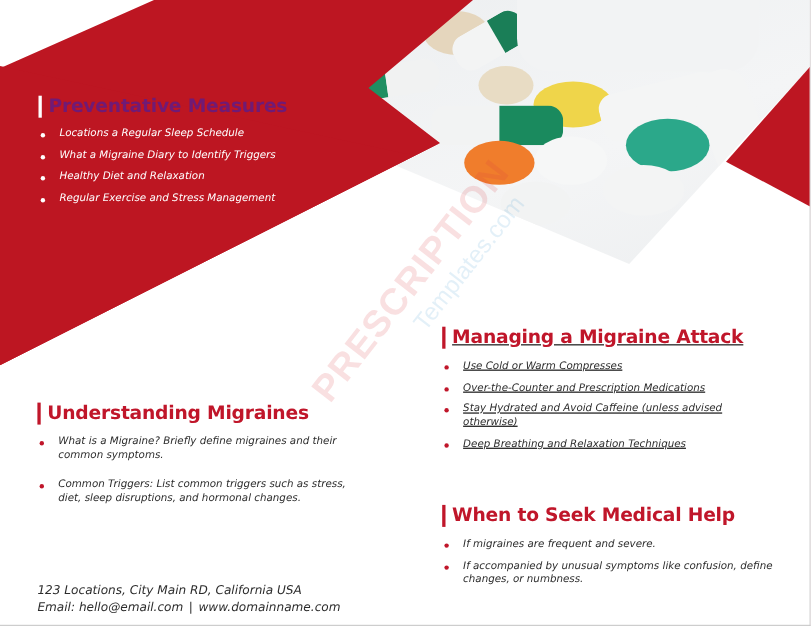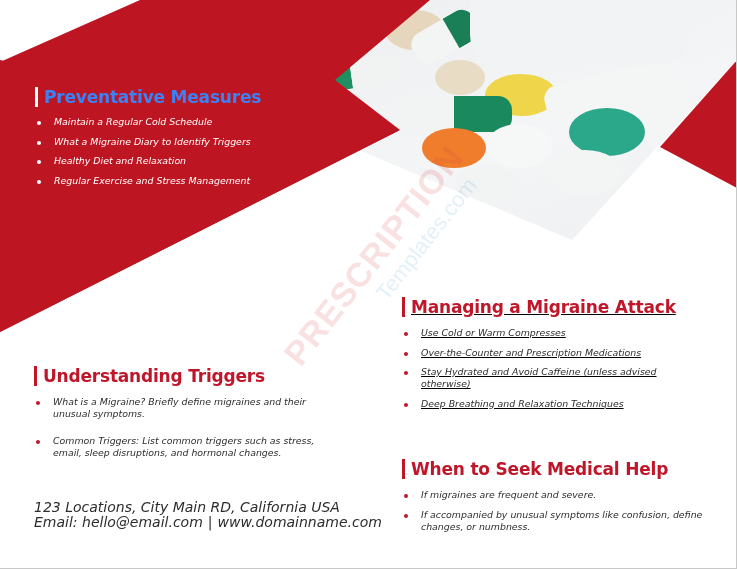--- a/index.html
+++ b/index.html
@@ -64,44 +64,44 @@
     
     .section { position: absolute; }
     .heading {
       display: flex; align-items: center;
       font-family: "DejaVu Sans", sans-serif; font-weight: bold;
       font-size: 17px; letter-spacing: -0.2px;
     }
     .heading .bar {
       display: inline-block; width: 3px; height: 20px; margin-right: 6px;
     }
-    .heading.light { color: #3b82f6; }
+    .heading.light { color: #701a75; }
     .heading.light .bar { background: #ffffff; }
     .heading.dark { color: #c0162a; }
     .heading.dark .bar { background: #c0162a; }
 
     ul.blist { list-style: none; margin-top: 9px; }
     ul.blist li {
       position: relative; padding-left: 19px;
       font-family: "DejaVu Sans", sans-serif; font-style: italic;
       font-size: 9.4px; line-height: 12px; margin-bottom: 7.5px;
     }
     ul.blist li .dot {
       position: absolute; left: 2px; top: 5px; width: 4px; height: 4px; border-radius: 50%;
     }
     ul.blist.light li { color: #ffffff; }
     ul.blist.light li .dot { background: #ffffff; }
     ul.blist.dark li { color: #2c2c2c; }
     ul.blist.dark li .dot { background: #c0162a; }
     ul.blist.wide li { margin-bottom: 15px; }
 
     .footer {
-      position: absolute; left: 34px; top: 500px;
+      position: absolute; left: 34px; top: 529px;
       font-family: "DejaVu Sans", sans-serif; font-style: italic;
-      font-size: 14px; color: #2c2c2c; line-height: 15px;
+      font-size: 11px; color: #2c2c2c; line-height: 15px;
     }
     .footer .sep { margin: 0 5px; }
   </style>
 </head>
 <body>
 
 <div class="page">
 
   <div class="photo">
     <div class="photo-inner">
@@ -166,35 +166,35 @@
     <span class="wm-main">PRESCRIPTION</span>
     <span class="wm-sub">Templates.com</span>
   </div>
 
   <div class="section" style="left:35px;top:87px;width:300px;">
     <div class="heading light">
       <span class="bar"></span>
       <span>Preventative Measures</span>
     </div>
     <ul class="blist light">
-      <li><span class="dot"></span><span>Maintain a Regular Cold Schedule</span></li>
+      <li><span class="dot"></span><span>Locations a Regular Sleep Schedule</span></li>
       <li><span class="dot"></span><span>What a Migraine Diary to Identify Triggers</span></li>
       <li><span class="dot"></span><span>Healthy Diet and Relaxation</span></li>
       <li><span class="dot"></span><span>Regular Exercise and Stress Management</span></li>
     </ul>
   </div>
 
   <div class="section" style="left:34px;top:366px;width:300px;">
     <div class="heading dark">
       <span class="bar"></span>
-      <span>Understanding Triggers</span>
+      <span>Understanding Migraines</span>
     </div>
     <ul class="blist dark wide" style="margin-top:10px;">
-      <li><span class="dot"></span><span>What is a Migraine? Briefly define migraines and their unusual symptoms.</span></li>
-      <li><span class="dot"></span><span>Common Triggers: List common triggers such as stress, email, sleep disruptions, and hormonal changes.</span></li>
+      <li><span class="dot"></span><span>What is a Migraine? Briefly define migraines and their common symptoms.</span></li>
+      <li><span class="dot"></span><span>Common Triggers: List common triggers such as stress, diet, sleep disruptions, and hormonal changes.</span></li>
     </ul>
   </div>
 
   <div class="section" style="left:402px;top:297px;width:320px;text-decoration:underline;">
     <div class="heading dark">
       <span class="bar"></span>
       <span>Managing a Migraine Attack</span>
     </div>
     <ul class="blist dark" style="margin-top:10px;">
       <li><span class="dot"></span><span>Use Cold or Warm Compresses</span></li>

